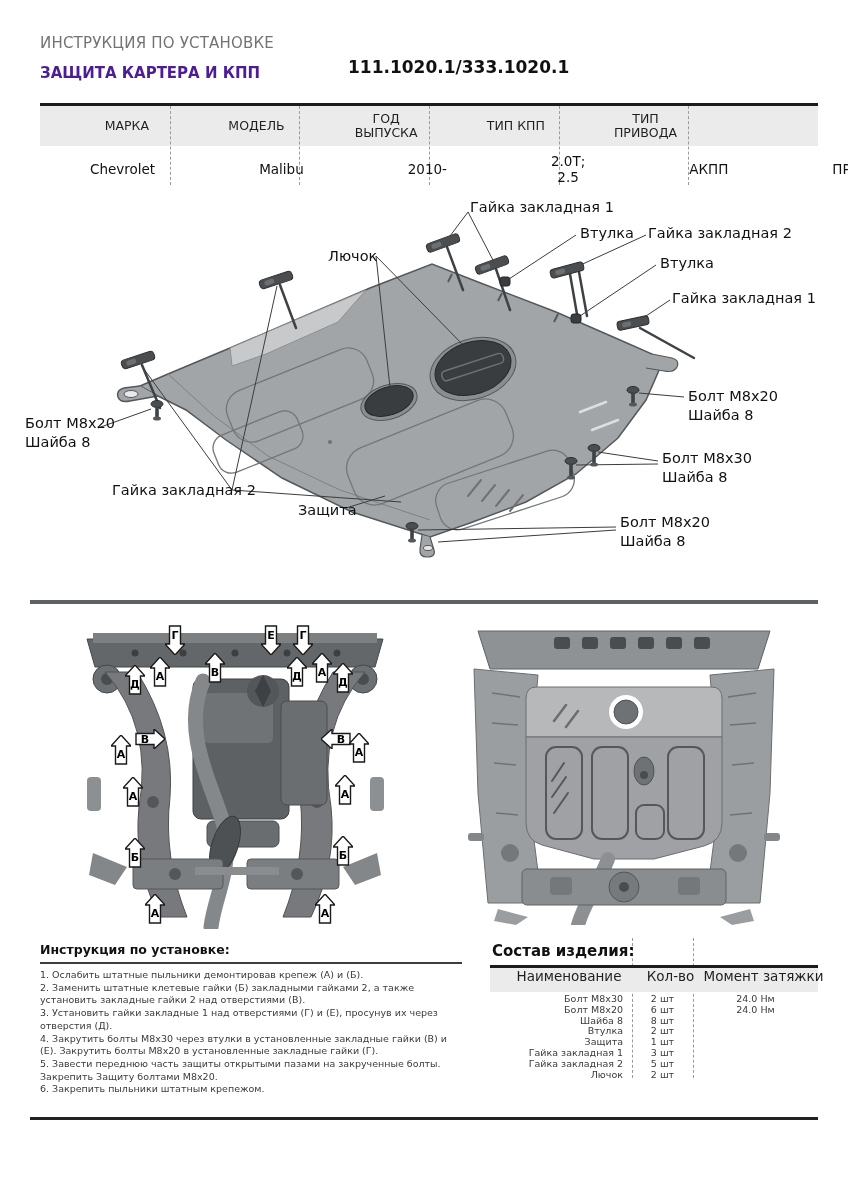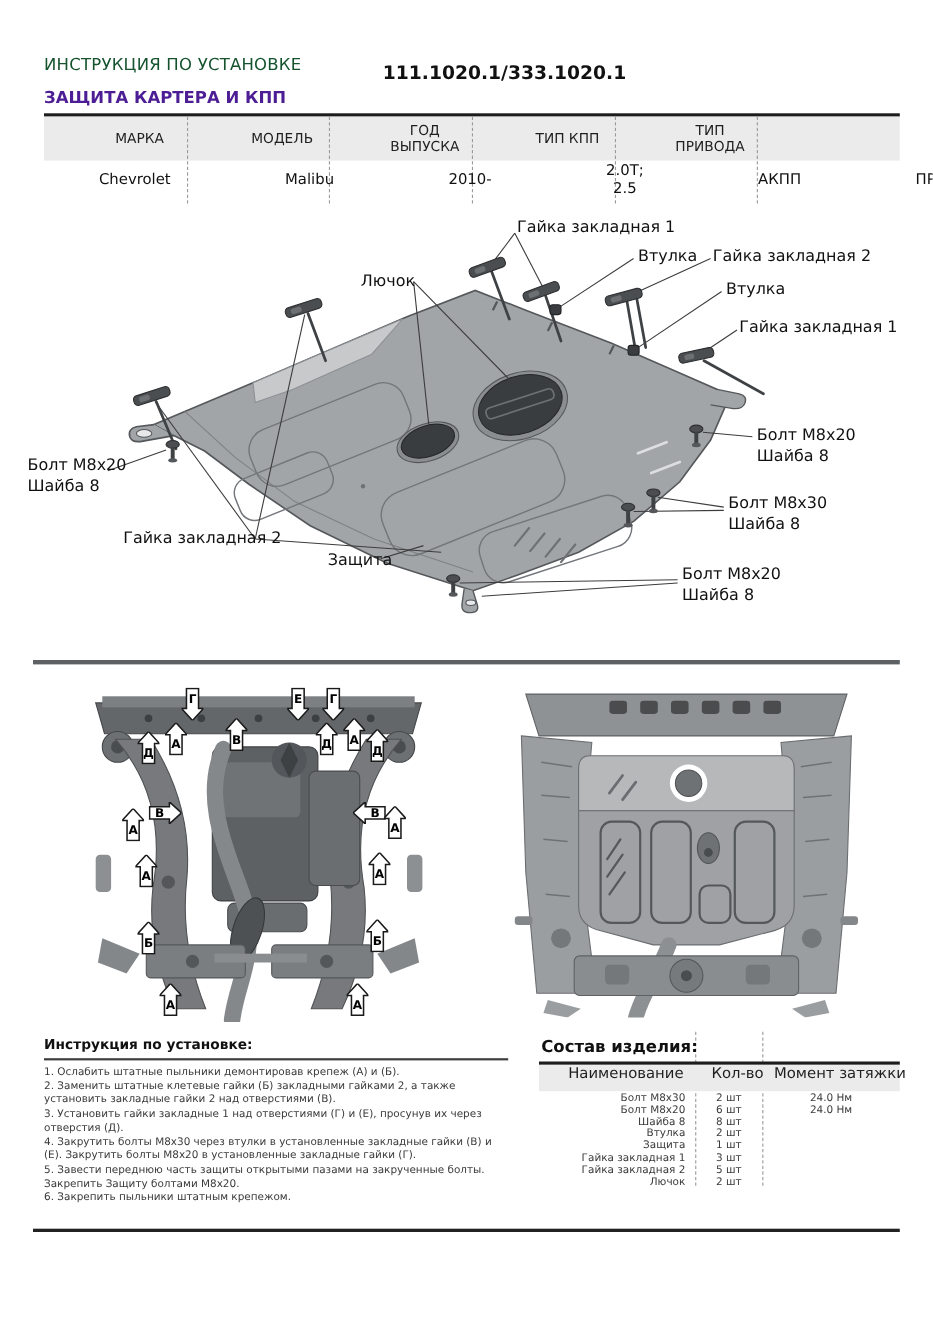--- a/index.html
+++ b/index.html
@@ -4,31 +4,31 @@
 <style>
   * { margin:0; padding:0; box-sizing:border-box; }
   html,body { background:#ffffff; }
   .page {
     position:relative; width:848px; height:1200px; margin:0 auto;
     background:#ffffff; overflow:hidden;
     font-family:"DejaVu Sans","Liberation Sans",sans-serif; color:#1a1a1a;
   }
   
   .hdr { position:absolute; left:40px; top:34px; }
-  .hdr-line1 { font-size:15px; letter-spacing:.2px; color:#14532d;margin-top:16px; }
+  .hdr-line1 { font-size:15px; letter-spacing:.2px; color:#737373; }
   .hdr-line2 { font-size:15px; font-weight:bold; margin-top:12px; color:#4c1d95; }
   .part-numbers { position:absolute; left:348px; top:57px; font-size:17px; font-weight:bold; color:#111; }
   
   .vtable { position:absolute; left:40px; top:103px; width:778px; height:82px; }
   .vtable .toprule { position:absolute; left:0; top:0; width:100%; height:3px; background:#1c1c1c; }
   .vtable .headband { position:absolute; left:0; top:3px; width:100%; height:40px; background:#ebebeb; }
   .vtable .vsep { position:absolute; top:3px; bottom:0; width:0; border-left:1px dashed #9a9a9a; }
   .vtable .rowhead, .vtable .rowdata { position:absolute; left:0; width:100%; display:grid; grid-template-columns:repeat(6,1fr); }
   .vtable .rowhead { top:3px; height:40px; }
-  .vtable .rowdata { top:44px; height:30px;gap:48px; }
+  .vtable .rowdata { top:50px; height:30px;gap:48px; }
   .vtable .cell { display:flex; align-items:center; justify-content:center; text-align:center; padding:0 6px;margin-left:44px; }
   .vtable .rowhead .cell { font-size:12.5px; line-height:1.15; color:#1f1f1f; }
   .vtable .rowdata .cell { font-size:13.5px; color:#111; }
   
   .diagram { position:absolute; left:0; top:190px; width:848px; height:410px; }
   .diagram svg { position:absolute; left:0; top:0; }
   .dlabel { position:absolute; font-size:14.5px; line-height:1.28; color:#111; white-space:pre-line; }
   
   .divider { position:absolute; left:30px; top:600px; width:788px; height:4px; background:#5e6164; }
   

